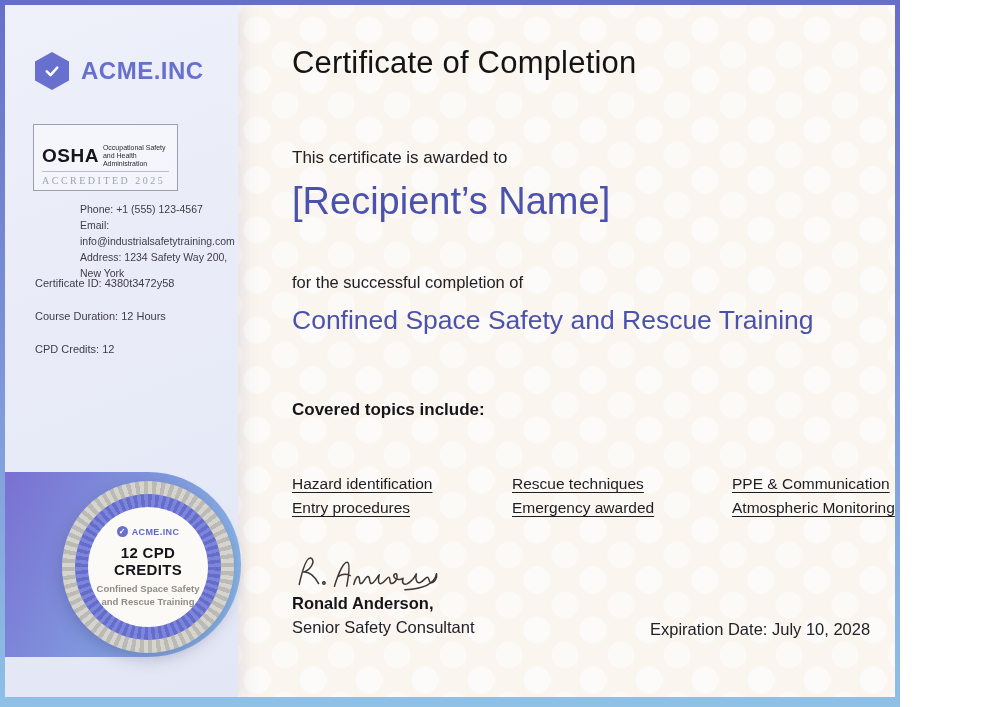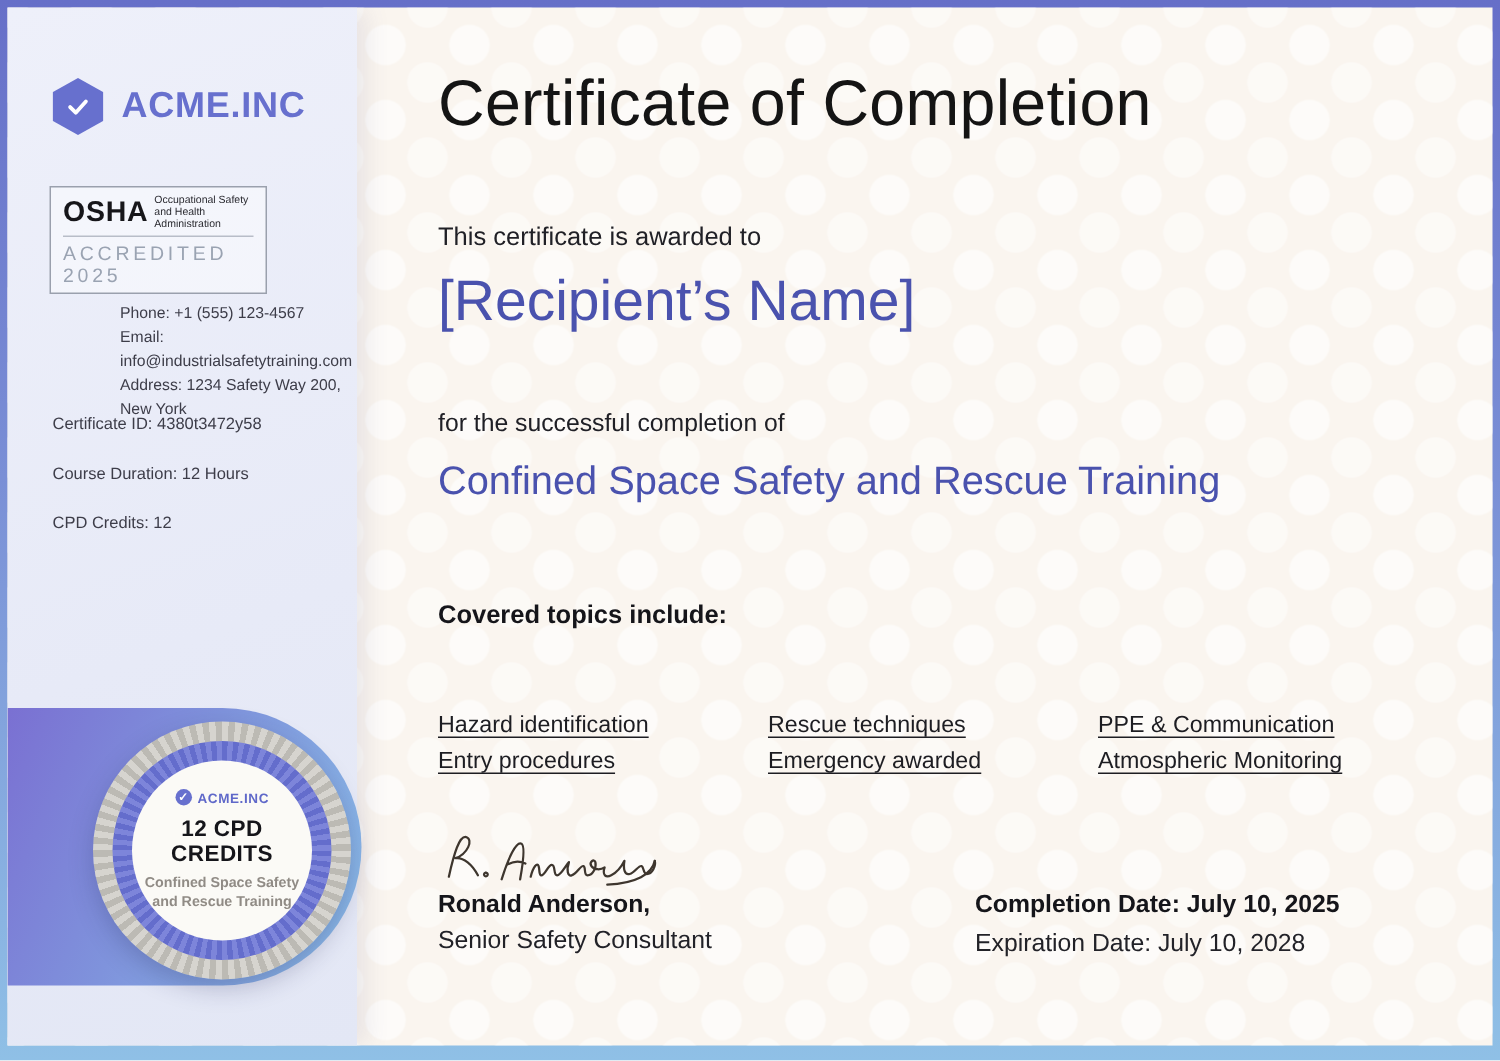--- a/index.html
+++ b/index.html
@@ -1,21 +1,21 @@
 <!DOCTYPE html>
 <html><head>
 <meta charset="utf-8">
 <style>
   * { margin: 0; padding: 0; box-sizing: border-box; }
   html, body { width: 1000px; height: 707px; }
   body { font-family: "Liberation Sans", sans-serif; }
 
   .frame {
     position: relative;
-    width: 1000px; height: 707px;
+    width: 900px; height: 707px;
     background: linear-gradient(180deg, #666fc8 0%, #7a8fd6 45%, #8fc0e6 100%);
   }
   .certificate {
     position: absolute;
     left: 5px; top: 5px; right: 5px; bottom: 10px;
     background-color: #faf5ef;
     background-image:
       radial-gradient(circle, rgba(255,255,255,0.6) 0 13px, rgba(255,255,255,0) 14px),
       radial-gradient(circle, rgba(255,255,255,0.45) 0 13px, rgba(255,255,255,0) 14px);
     background-size: 56px 50px, 56px 50px;
@@ -39,28 +39,28 @@
     clip-path: polygon(50% 0%, 100% 25%, 100% 75%, 50% 100%, 0% 75%, 0% 25%);
     display: flex; align-items: center; justify-content: center;
   }
   .logo-hex svg { width: 18px; height: 18px; }
   .logo-text { font-size: 24px; font-weight: 700; color: #6770ce; letter-spacing: 0.5px; }
 
   .osha-box {
     position: absolute; left: 28px; top: 119px; width: 145px;
     border: 1px solid #9aa0ad;
     background: rgba(255,255,255,0.45);
-    padding: 5px 8px 4px 8px;
+    padding: 19px 8px 4px 8px;
   }
   .osha-top { display: flex; align-items: center; gap: 4px; }
   .osha-word { font-size: 19px; font-weight: 700; color: #16161a; letter-spacing: 0.5px; }
   .osha-small { font-size: 7px; line-height: 8px; color: #2a2a30; }
   .osha-accredited {
-    margin-top: 3px; font-size: 13px; letter-spacing: 2.5px; color: #9aa3b2;
-    border-top: 1px solid #b8bdc8; padding-top: 3px;
+    margin-top: 3px; font-size: 10px; letter-spacing: 2.5px; color: #9aa3b2;
+    border-top: 1px solid #b8bdc8; padding-top: 3px; font-family: Liberation Serif, serif;
   }
 
   .contact-block { position: absolute; left: 30px; top: 196px; }
   .contact-block div { font-size: 10.5px; line-height: 16px; color: #3d3d49; padding-left: 45px; }
 
   .details-block { position: absolute; left: 30px; top: 272px; }
   .details-block div { font-size: 11px; color: #3d3d49; margin-bottom: 21px; }
 
   
   .blob {
@@ -92,21 +92,21 @@
     color: #fff; font-size: 8px; line-height: 11px; text-align: center; font-weight: 700;
   }
   .seal-brand-text { font-size: 9px; font-weight: 700; color: #5f68c9; letter-spacing: 0.4px; }
   .seal-credits { font-size: 15px; font-weight: 700; color: #15151a; letter-spacing: 0.3px; margin-bottom: 5px; }
   .seal-course { font-size: 9.5px; line-height: 12.5px; font-weight: 700; color: #908b85; }
 
   
   .main { position: absolute; left: 233px; top: 0; right: 0; bottom: 0; }
   .abs { position: absolute; }
 
-  .title { left: 54px; top: 40px; font-size: 43px; color: #141414; letter-spacing: 0.2px; }
+  .title { left: 54px; top: 40px; font-size: 31px; color: #141414; letter-spacing: 0.2px; }
   .awarded-label { left: 54px; top: 143px; font-size: 17px; color: #202026; }
   .recipient { left: 54px; top: 175px; font-size: 38px; color: #4a52ae; }
   .completion-label { left: 54px; top: 268px; font-size: 16.5px; color: #202026; }
   .course { left: 54px; top: 300px; font-size: 26.5px; color: #4a52ae; }
 
   .topics-label { left: 54px; top: 395px; font-size: 17px; font-weight: 700; color: #15151a; }
   .topics { left: 54px; top: 431px; display: flex; margin-top: 36px; }
   .topics .col { width: 220px; }
   .topics .col:last-child { width: auto; }
   .topic {
@@ -208,18 +208,17 @@
             <path d="M36 35 a1.4 1.4 0 1 0 0.1 0"></path>
             <path d="M48 40 C53 24 59 11 63 13 C66 15 64 29 62 40 M52 29 C57 26 62 26 66 28"></path>
             <path d="M70 38 C72 30 75 27 76 30 C77 33 76 37 78 37 C81 37 83 29 86 29 C89 29 87 37 90 37 C93 37 96 30 99 27 C97 33 98 38 101 37 C105 36 108 29 110 30 C112 31 110 37 113 37 C117 37 120 31 119 27 C118 24 114 27 116 30 C118 33 123 33 126 31 C124 37 127 39 131 37 C135 35 139 30 141 26 C140 32 141 37 145 36 C149 35 152 29 154 30 C156 31 155 36 158 36 C162 36 165 30 164 26"></path>
             <path d="M164 26 C162 36 150 43 128 44"></path>
           </g>
         </svg>
       </div>
 
       <div class="abs signer-name">Ronald Anderson,</div>
       <div class="abs signer-title">Senior Safety Consultant</div>
-      <div class="abs completion-date">Completion Date: July 10, 2025</div>
       <div class="abs expiration-date">Expiration Date: July 10, 2028</div>
     </div>
 
   </div>
 </div>
 
 </body></html>

